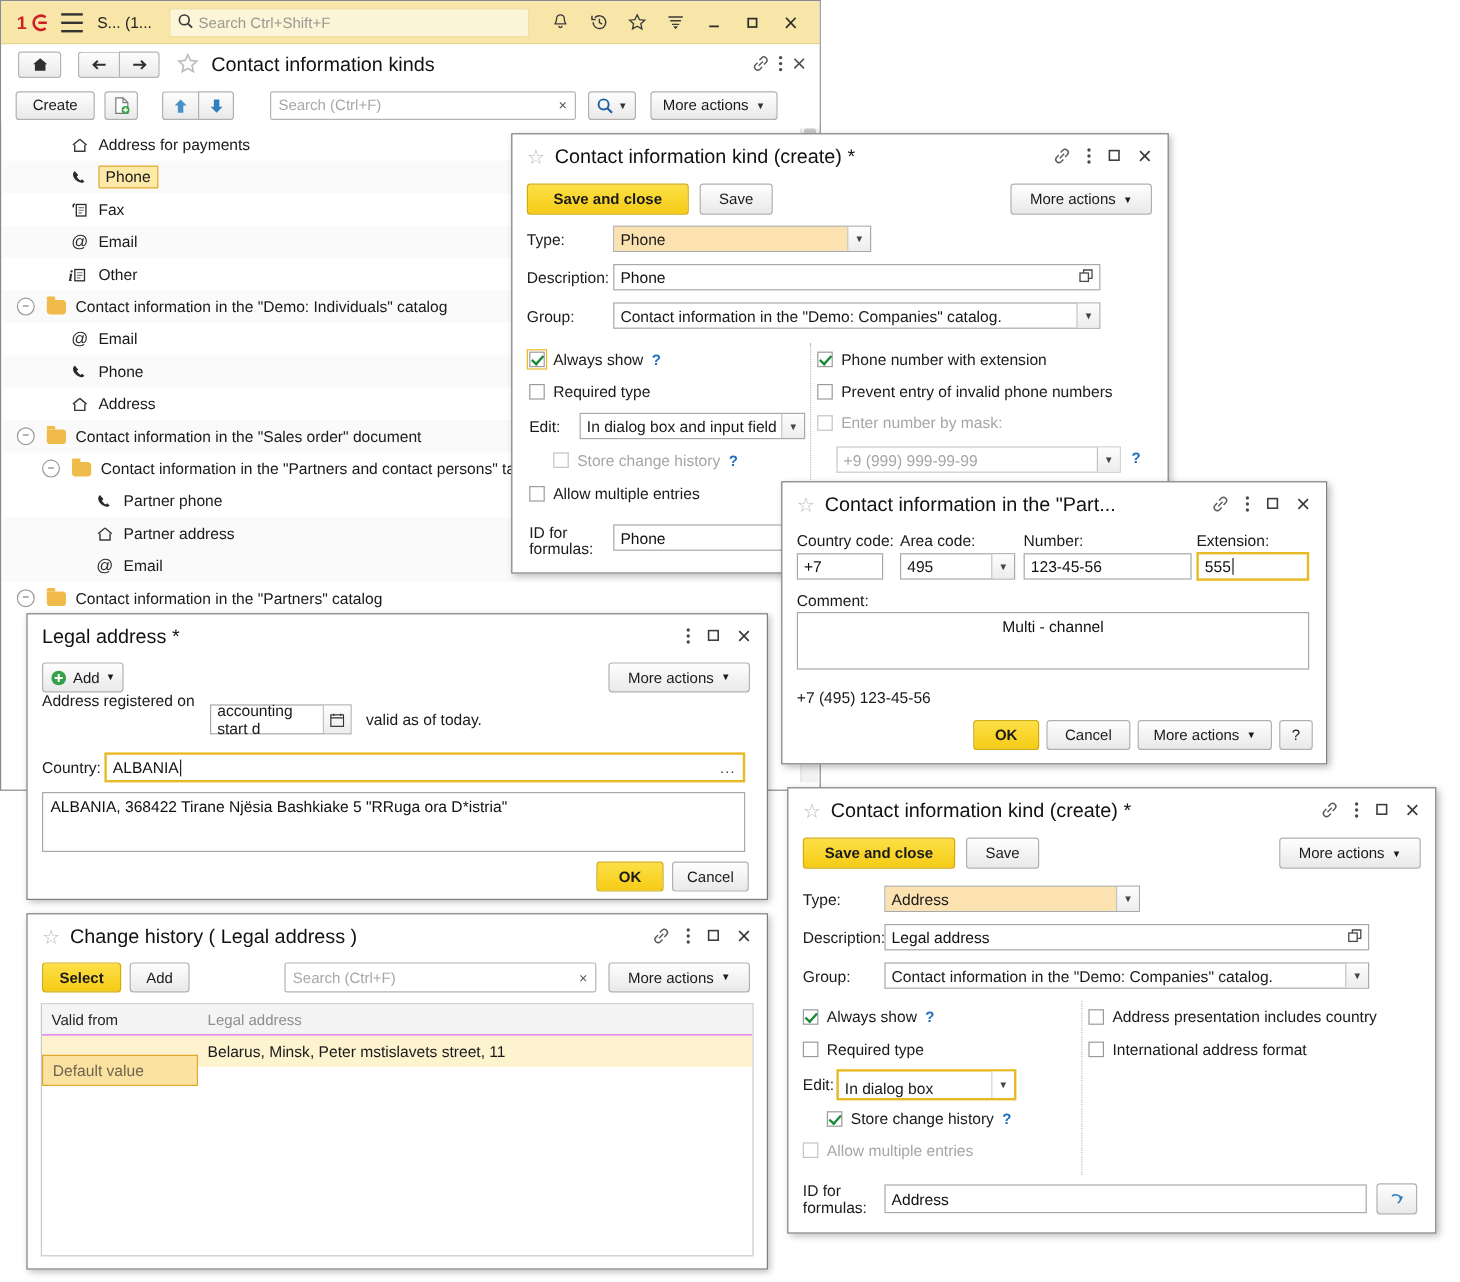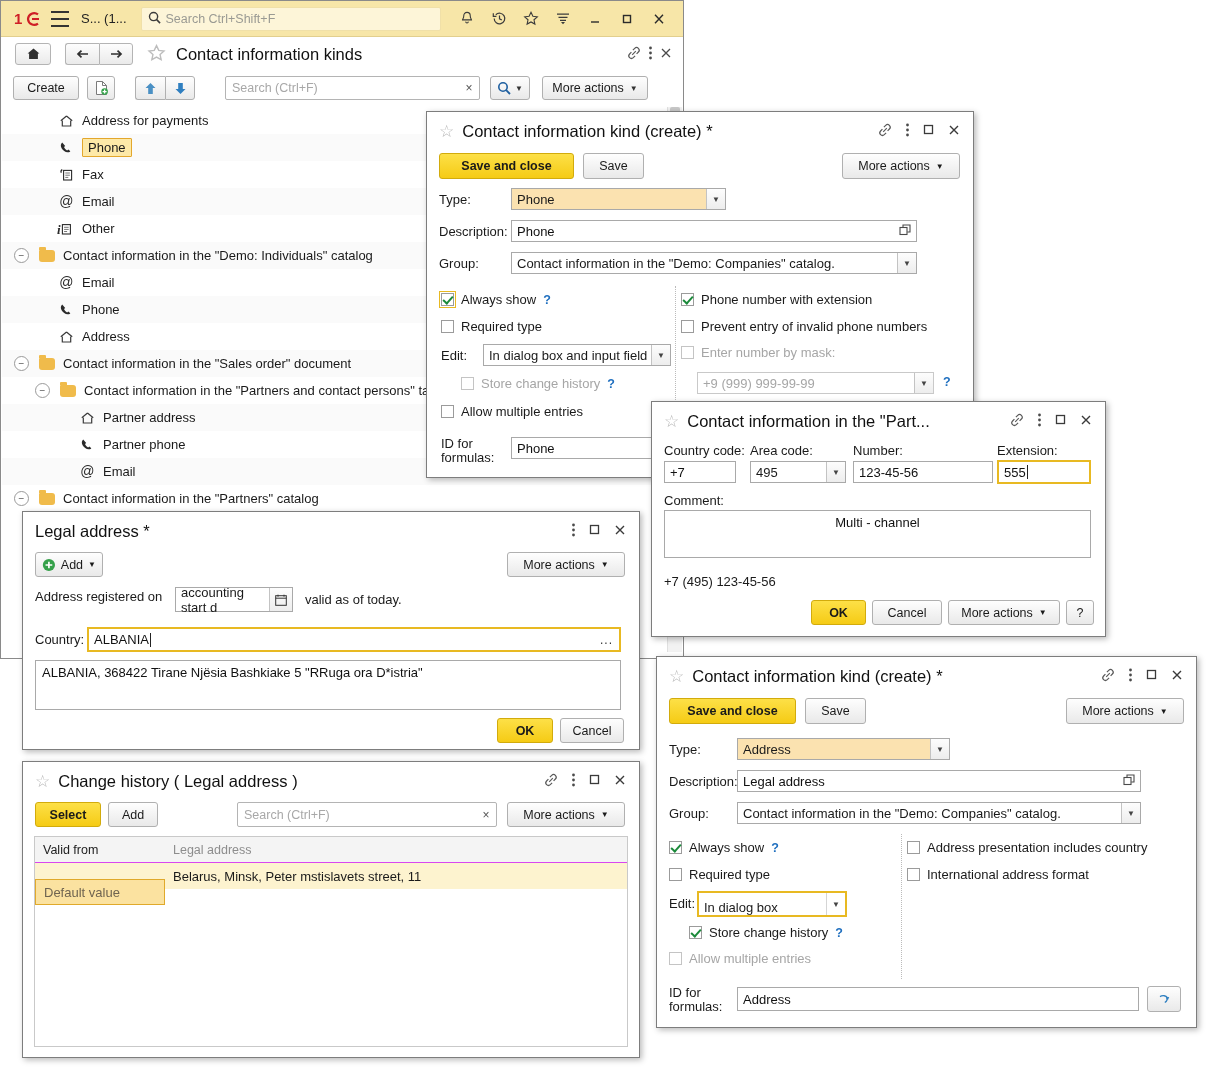--- a/index.html
+++ b/index.html
@@ -385,38 +385,38 @@
       </div>
       <div class="trow">
         <span style="width: 33px; display: inline-block;"></span>
         <span class="exp">−</span>
         <span style="width: 8px; display: inline-block;"></span>
         <span class="tw-ico">
           <span class="folder"></span>
         </span>
         <span style="margin-left: 6px; white-space: nowrap;">Contact information in the "Partners and contact persons" ta</span>
       </div>
+      <div class="trow">
+        <span style="width: 75px; display: inline-block;"></span>
+        <span class="tw-ico">
+          <svg width="14" height="14" viewBox="0 0 14 14">
+            <path d="M3.2 1.6c-1.6 1.4-1.8 3.6-.6 5.6 1.3 2.2 3.6 3.8 6 4.1 1.3.2 2.3-.3 2.7-1.1L9.4 8.4l-1.3 1C6.7 8.6 5.6 7.4 5 6l1.2-1.1z" fill="#2b2b2b"></path>
+          </svg>
+        </span>
+        <span style="margin-left: 6px; white-space: nowrap;">Partner phone</span>
+      </div>
       <div class="trow alt">
         <span style="width: 75px; display: inline-block;"></span>
         <span class="tw-ico">
           <svg width="15" height="14" viewBox="0 0 15 14">
             <path d="M7.5 2L1.8 6.8M7.5 2l5.7 4.8" stroke="#3a3a3a" stroke-width="1.2" fill="none"></path>
             <path d="M3.3 6.6V12h8.4V6.6" stroke="#3a3a3a" stroke-width="1.2" fill="none"></path>
           </svg>
         </span>
         <span style="margin-left: 6px; white-space: nowrap;">Partner address</span>
-      </div>
-      <div class="trow">
-        <span style="width: 75px; display: inline-block;"></span>
-        <span class="tw-ico">
-          <svg width="14" height="14" viewBox="0 0 14 14">
-            <path d="M3.2 1.6c-1.6 1.4-1.8 3.6-.6 5.6 1.3 2.2 3.6 3.8 6 4.1 1.3.2 2.3-.3 2.7-1.1L9.4 8.4l-1.3 1C6.7 8.6 5.6 7.4 5 6l1.2-1.1z" fill="#2b2b2b"></path>
-          </svg>
-        </span>
-        <span style="margin-left: 6px; white-space: nowrap;">Partner phone</span>
       </div>
       <div class="trow alt">
         <span style="width: 75px; display: inline-block;"></span>
         <span class="tw-ico">
           <svg width="15" height="15" viewBox="0 0 15 15">
             <text x="0.3" y="12" font-family="Liberation Sans, sans-serif" font-size="14" fill="#2b2b2b">@</text>
           </svg>
         </span>
         <span style="margin-left: 6px; white-space: nowrap;">Email</span>
       </div>
@@ -625,21 +625,21 @@
         <path d="M7 3.6v6.8M3.6 7h6.8" stroke="#fff" stroke-width="1.7"></path>
       </svg>
     <span>Add</span>
     <span style="font-size:8px;">▼</span>
   </div>
   <div class="abs btn" style="left:484px;top:40px;width:118px;height:25px;gap:6px;">
     <span>More actions</span>
     <span style="font-size:8px;">▼</span>
   </div>
 
-  <div class="abs lbl" style="left:12px;top:77px;">Address registered on</div>
+  <div class="abs lbl" style="left:12px;top:64px;">Address registered on</div>
   <div class="abs dropbox" style="left:152px;top:75px;width:118px;height:25px;">
     <div class="val">accounting start d</div>
     <div class="drop" style="width:22px;">
       <svg width="12" height="12" viewBox="0 0 12 12">
           <rect x="0.7" y="1.7" width="10.6" height="9.6" stroke="#333" stroke-width="1" fill="none"></rect>
           <path d="M0.7 4.2h10.6" stroke="#333" stroke-width="1"></path>
           <path d="M3 0.7v2M9 0.7v2" stroke="#333" stroke-width="1"></path>
         </svg>
     </div>
   </div>

